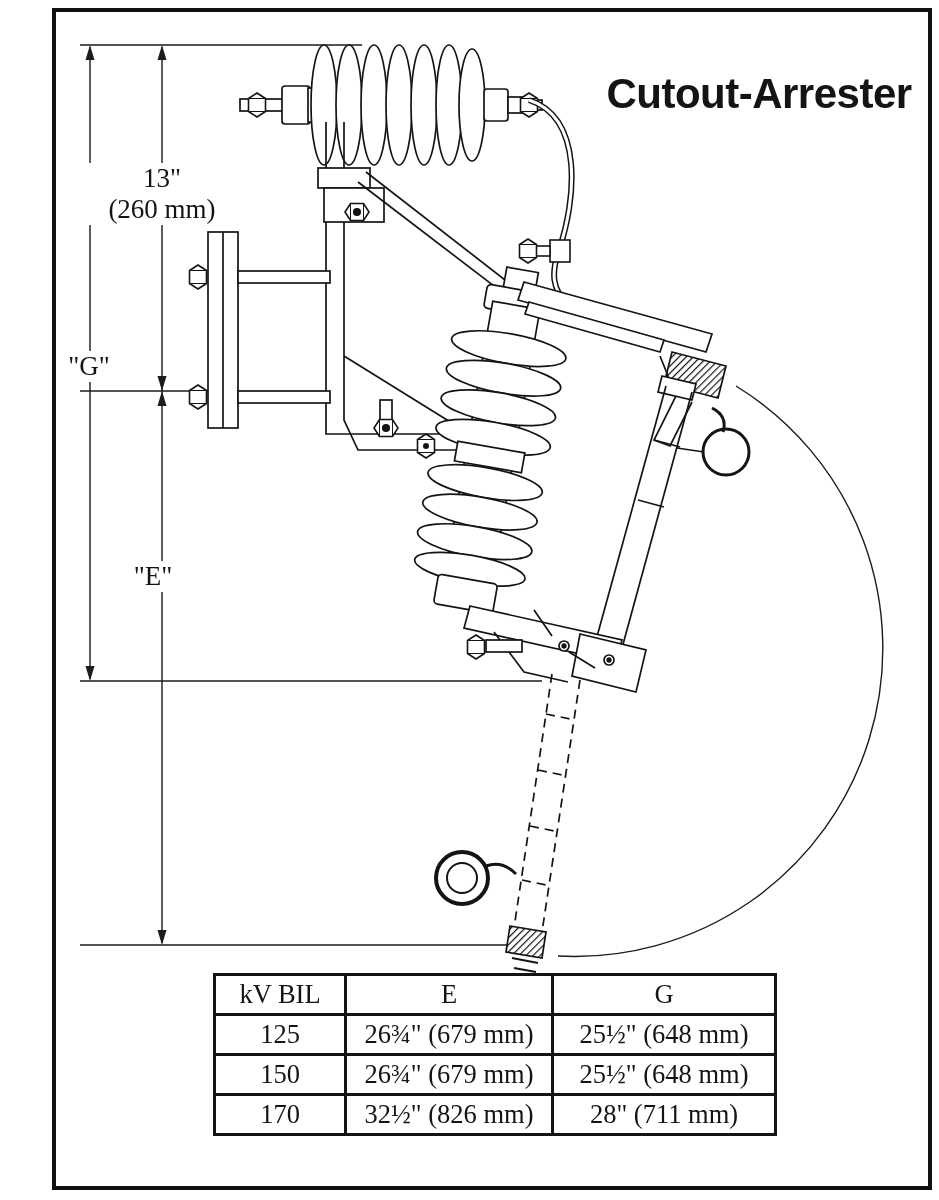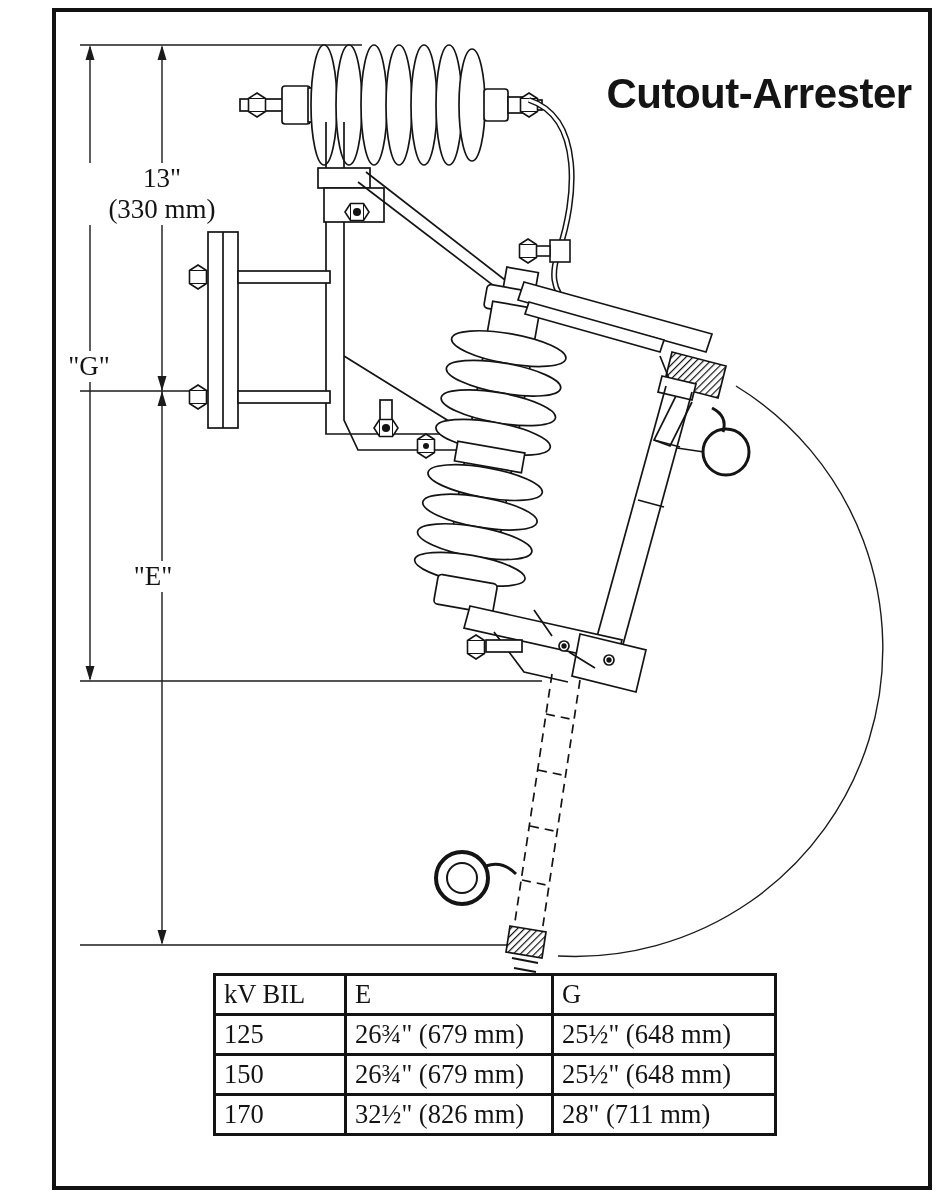--- a/index.html
+++ b/index.html
@@ -12,21 +12,21 @@
          font-family:"Liberation Sans",sans-serif;font-weight:700;font-size:42px;
          line-height:1.14;color:#141414;letter-spacing:-0.5px;}
   .dim-label{position:absolute;background:#ffffff;text-align:center;
              font-family:"Liberation Serif",serif;font-size:27px;line-height:1.15;color:#141414;}
   .dim-13{left:62px;top:163px;width:152px;}
   .dim-g{left:40px;top:351px;width:50px;}
   .dim-e{left:102px;top:561px;width:54px;}
   table.dim-table{position:absolute;left:189px;top:973px;border-collapse:collapse;
                   font-family:"Liberation Serif",serif;font-size:26.5px;color:#141414;
                   background:#ffffff;}
-  table.dim-table th,table.dim-table td{border:3px solid #141414;text-align:left;
+  table.dim-table th,table.dim-table td{border:3px solid #141414;text-align:center;
                   font-weight:400;height:37px;padding:0 8px;white-space:nowrap;}
   .col-kv{width:112px;} .col-e{width:188px;} .col-g{width:204px;}
 </style>
 </head>
 <body>
 
 <div class="page">
   <div class="frame"></div>
 
   <svg class="drawing" width="939" height="1200" viewBox="0 0 939 1200">
@@ -177,21 +177,21 @@
       <path d="M462,866 q16,-6 30,8" stroke-width="3"></path>
     </g>
   </svg>
 
   <div class="title">
     <div>Cutout-Arrester</div>
   </div>
 
   <div class="dim-label dim-13">
     <div>13"</div>
-    <div>(330 mm)</div>
+    <div>(260 mm)</div>
   </div>
   <div class="dim-label dim-g">"G"</div>
   <div class="dim-label dim-e">"E"</div>
 
   <table class="dim-table">
     <thead>
       <tr>
         <th class="col-kv">kV BIL</th>
         <th class="col-e">E</th>
         <th class="col-g">G</th>

